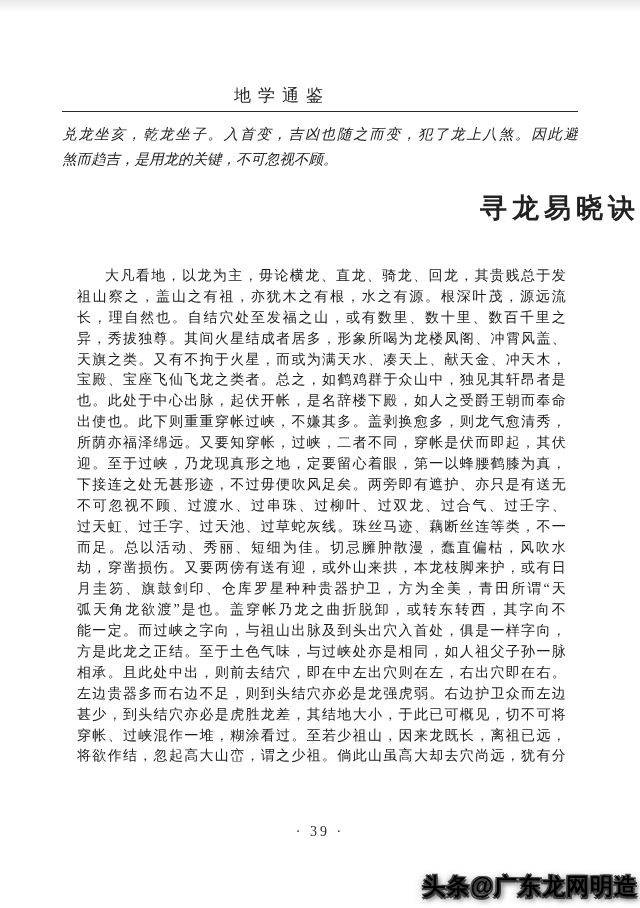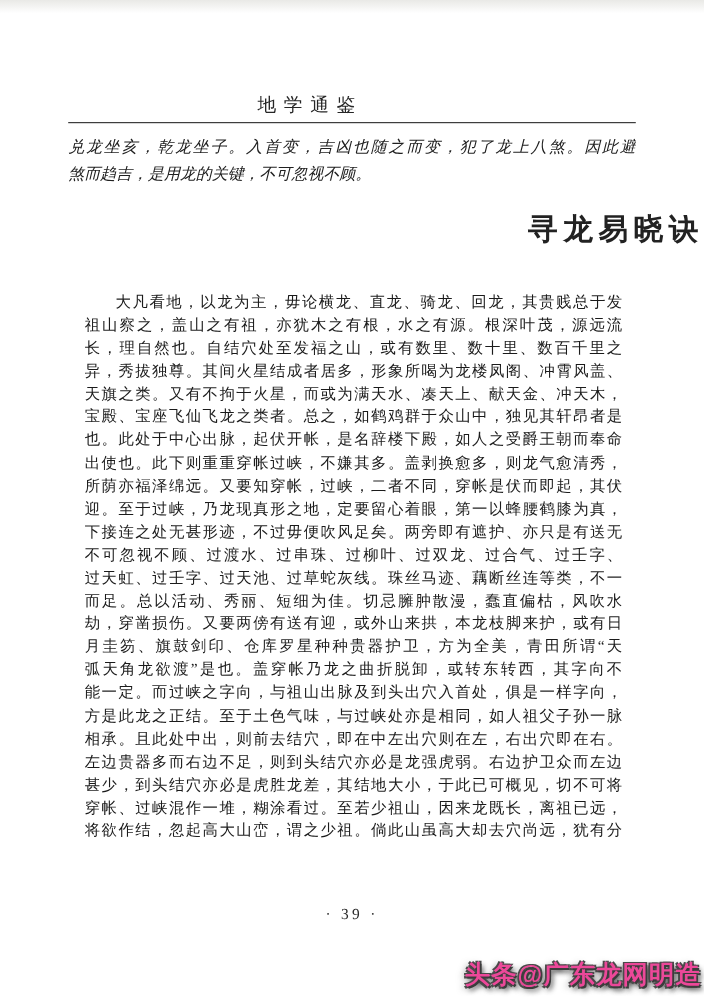--- a/index.html
+++ b/index.html
@@ -57,21 +57,21 @@
     position:absolute;top:792px;left:0;width:640px;
     text-align:center;
     font-size:14px;letter-spacing:3px;
     color:#2a2a2a;
     margin-top:32px;
   }
   .watermark{
     position:absolute;right:2px;bottom:6px;
     font-family:"Liberation Sans","DejaVu Sans",sans-serif;
     font-size:23px;font-weight:bold;letter-spacing:1px;
-    color:#ec4899;
+    color:#000000;
     text-shadow:
       1.5px 1.5px 0 #3c3c3c,
       -1.5px -1.5px 0 #4a4a4a,
       1.5px -1.5px 0 #4a4a4a,
       -1.5px 1.5px 0 #4a4a4a,
       3px 3px 5px rgba(30,30,30,0.85),
       -3px 1px 6px rgba(60,60,60,0.55);
     white-space:nowrap;
   }
 </style>

